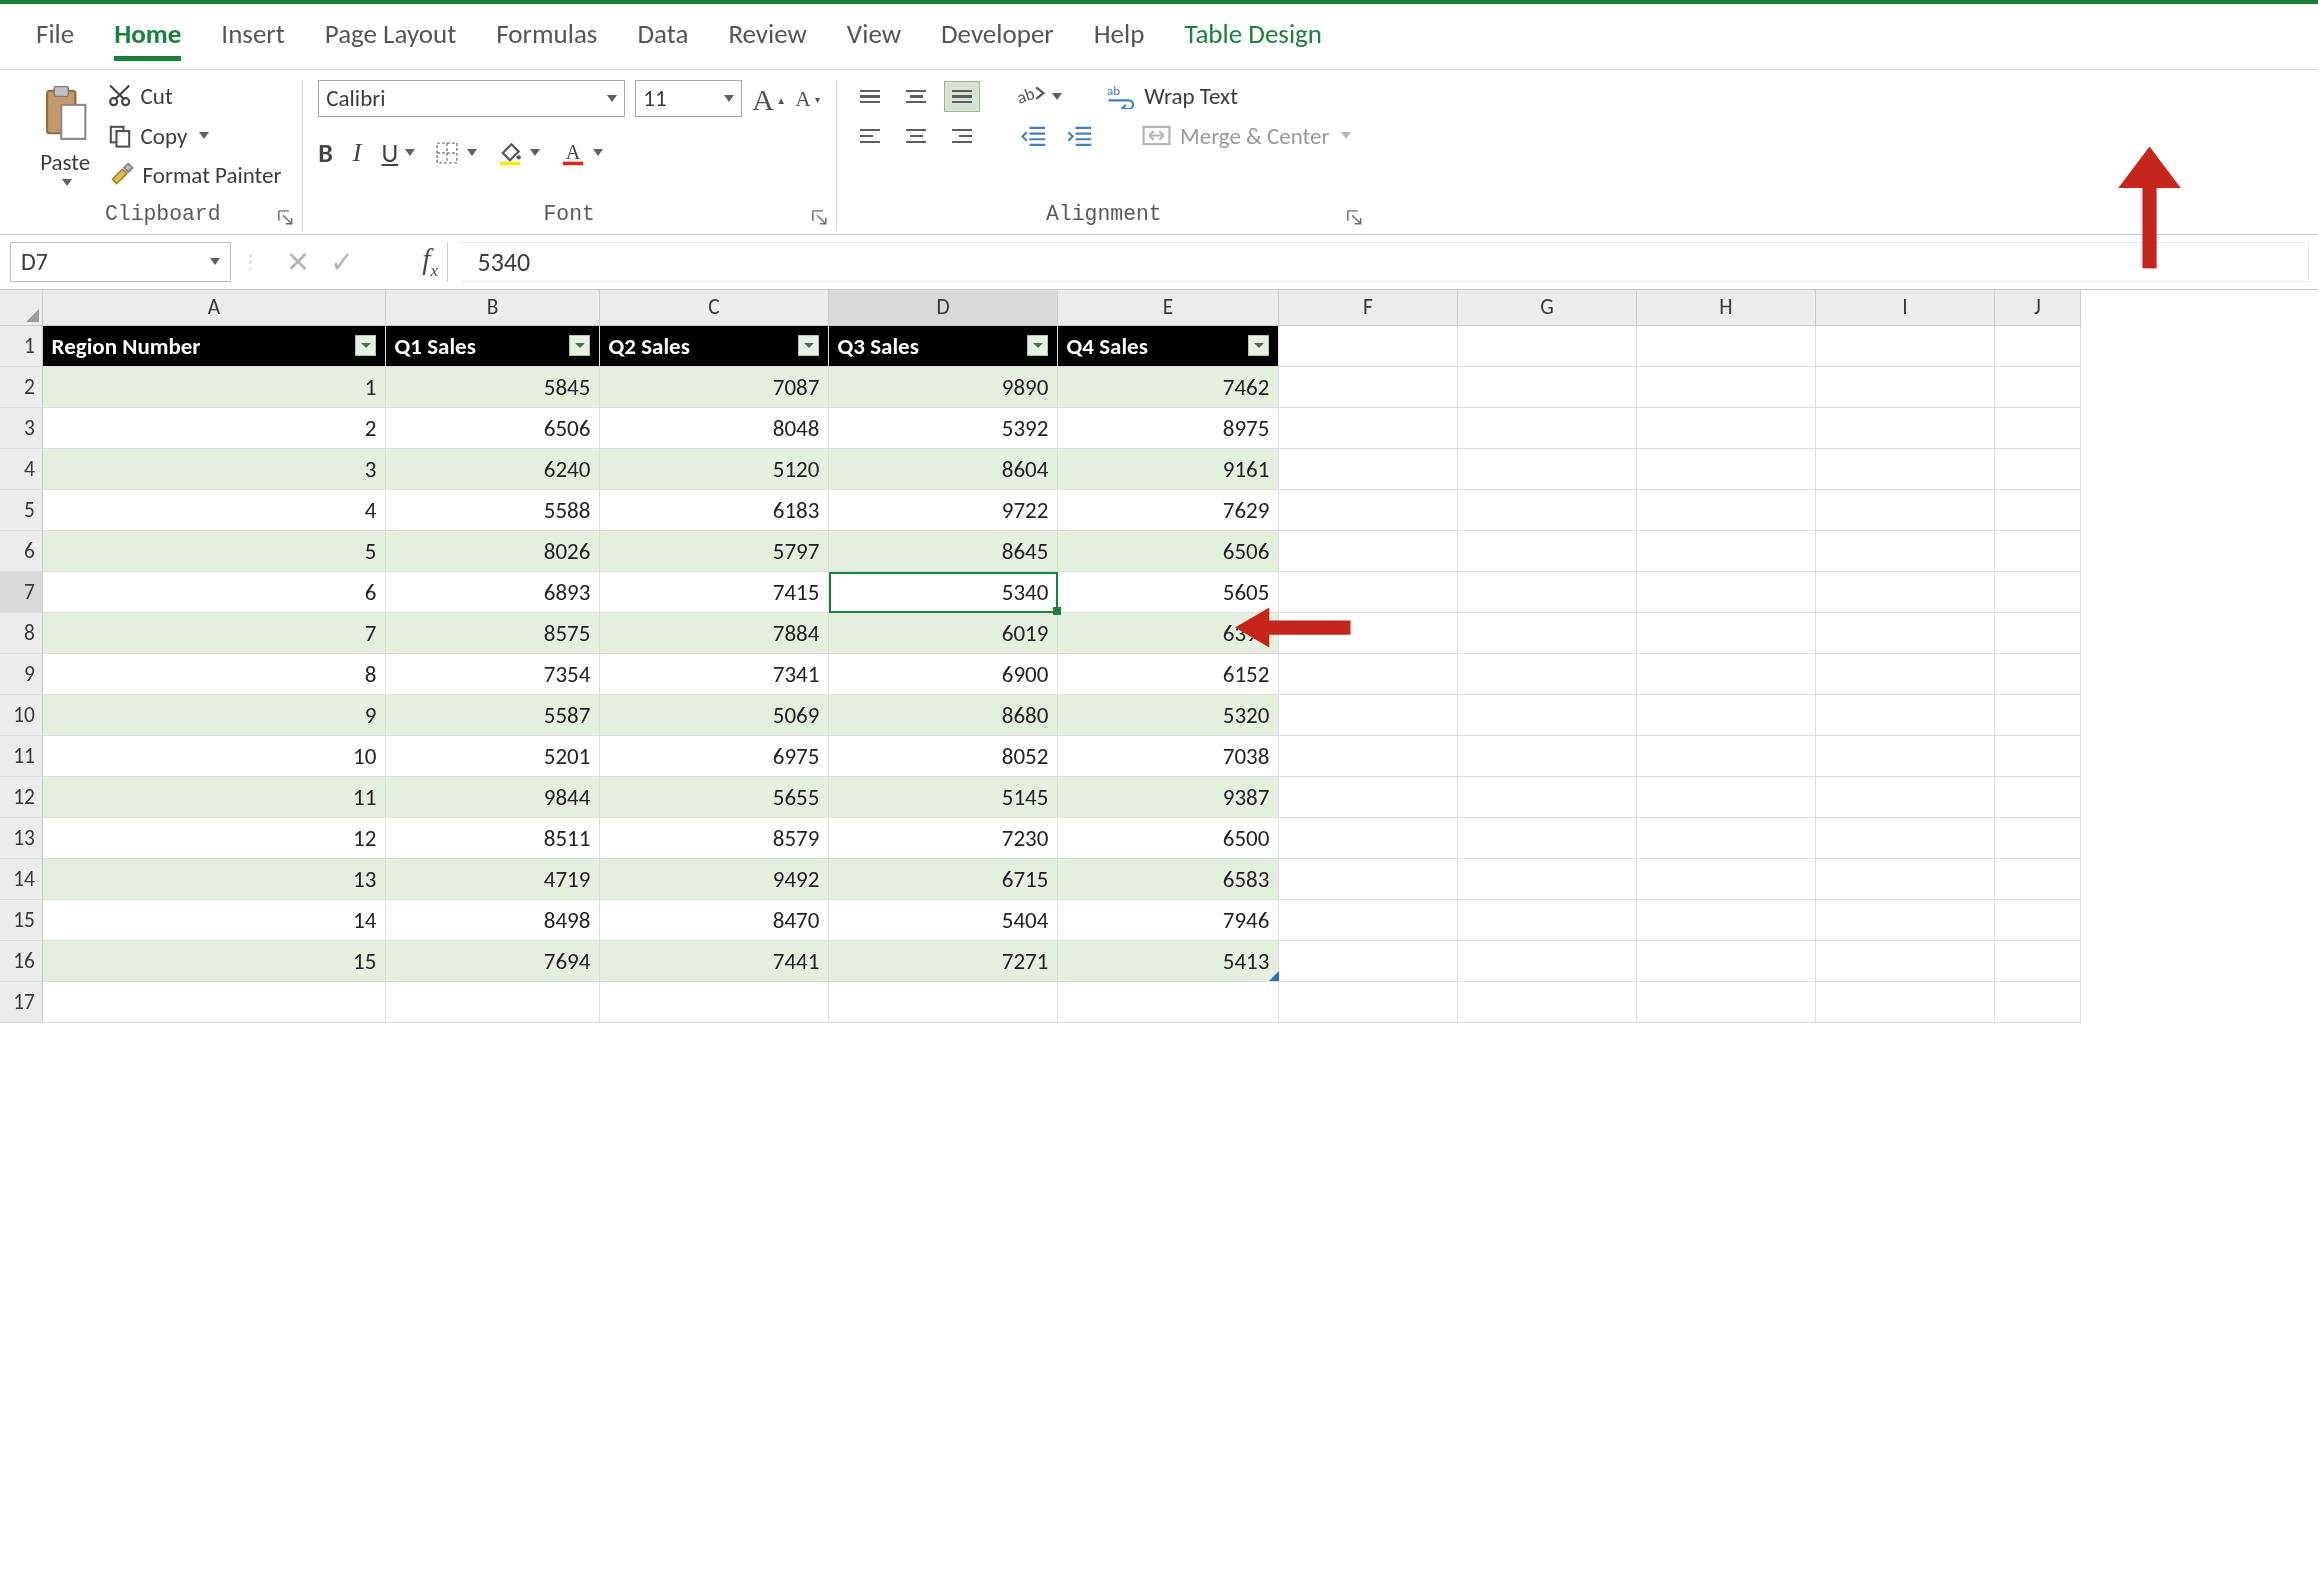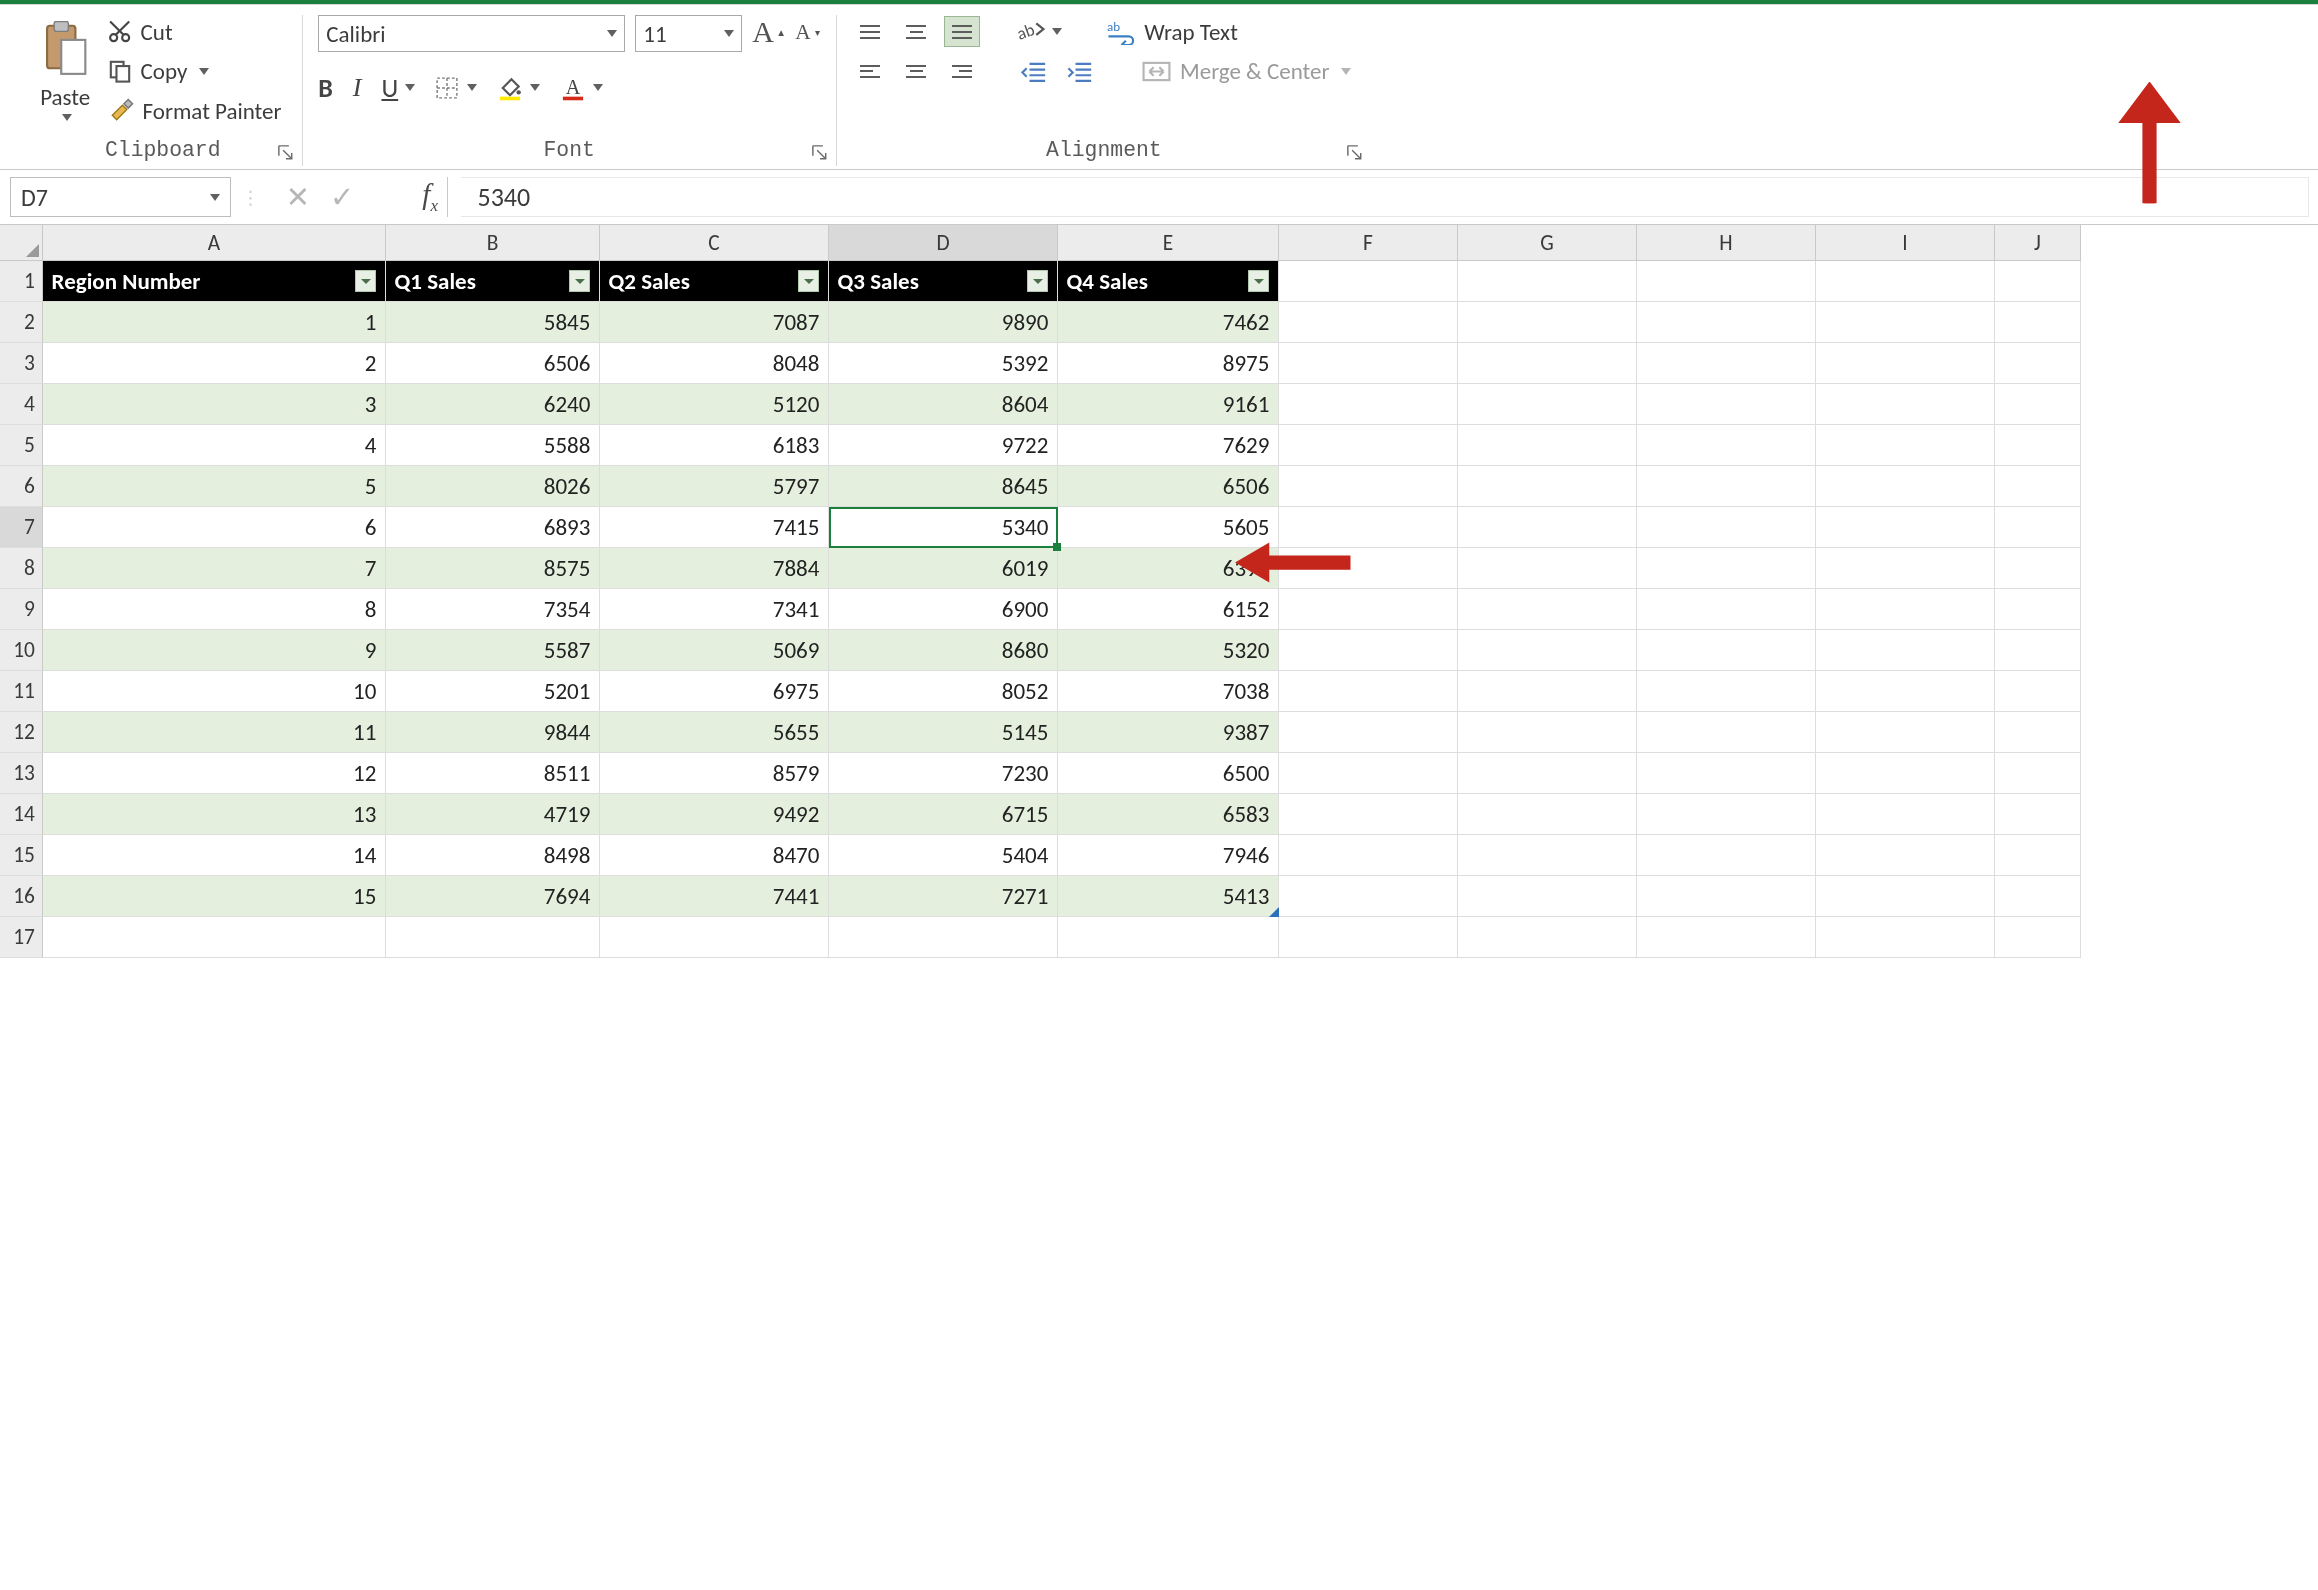--- a/index.html
+++ b/index.html
@@ -22,21 +22,21 @@
   .stack{display:flex;flex-direction:column;gap:5.7px;}
   .btn{display:flex;align-items:center;gap:8.6px;font-size:23px;color:#3c3c3c;cursor:pointer;padding:2.9px 4.3px;}
   .btn.disabled{color:#9a9a9a;}
   .drop-caret{width:0;height:0;border-left:5.7px solid transparent;border-right:5.7px solid transparent;border-top:7.1px solid #606060;margin-left:2.9px;}
   .ico{display:flex;align-items:center;justify-content:center;}
   .ico svg{display:block;}
   
   .paste-col{display:flex;flex-direction:column;align-items:center;cursor:pointer;gap:2.9px;}
   .paste-col .lbl{font-size:23px;color:#3c3c3c;}
   
-  .font-row1{display:flex;gap:10px;align-items:flex-start;}
+  .font-row1{display:flex;gap:10px;align-items:flex-end;}
   .combo{display:flex;align-items:center;justify-content:space-between;border:0.7px solid #a9a9a9;background:#fff;height:37px;font-size:23px;padding:0 7.1px;color:#3c3c3c;}
   .combo.font{width:307px;}
   .combo.size{width:107px;}
   .inc-dec{display:flex;gap:11.4px;font-size:29px;color:#535353;font-family:"Times New Roman",serif;}
   .inc-dec .A{font-size:30px;}
   .inc-dec .small{font-size:21.4px;}
   .font-row2{display:flex;gap:20px;align-items:center;margin-top:14.3px;}
   .font-row2 .b{font-weight:700;font-size:26px;}
   .font-row2 .i{font-style:italic;font-family:"Times New Roman",serif;font-size:26px;}
   .font-row2 .u{text-decoration:underline;font-size:26px;}
@@ -78,20 +78,33 @@
   .sheet-wrap{position:relative;}
   
   .cA{width:343px;} .cB{width:214px;} .cC{width:229px;} .cD{width:229px;} .cE{width:221px;}
   .cF,.cG,.cH,.cI{width:179px;} .cJ{width:86px;}
 </style>
 </head>
 <body>
 
 <div class="app">
 
+  <div class="tabs">
+    <div class="tab">File</div>
+    <div class="tab active">Home</div>
+    <div class="tab">Insert</div>
+    <div class="tab">Page Layout</div>
+    <div class="tab">Formulas</div>
+    <div class="tab">Data</div>
+    <div class="tab">Review</div>
+    <div class="tab">View</div>
+    <div class="tab">Developer</div>
+    <div class="tab">Help</div>
+    <div class="tab table-design">Table Design</div>
+  </div>
 
   <div class="ribbon">
 
     <div class="group">
       <div class="group-body">
         <div class="paste-col">
           <span class="ico">
             <svg width="51" height="59" viewBox="0 0 72 82">
                 <rect x="10" y="6" width="40" height="60" rx="4" fill="#c49a6c" stroke="#8d6b42" stroke-width="3"></rect>
                 <rect x="20" y="0" width="20" height="14" rx="3" fill="#bfbfbf" stroke="#7d7d7d" stroke-width="2"></rect>

